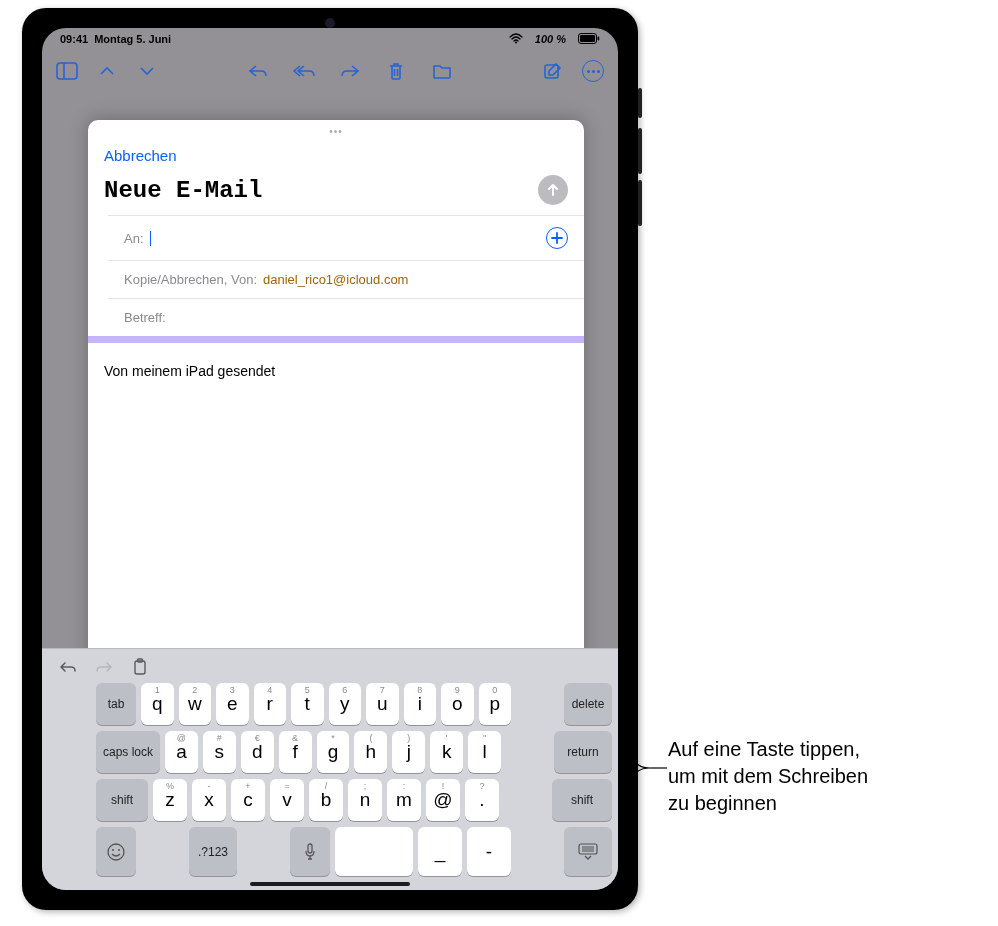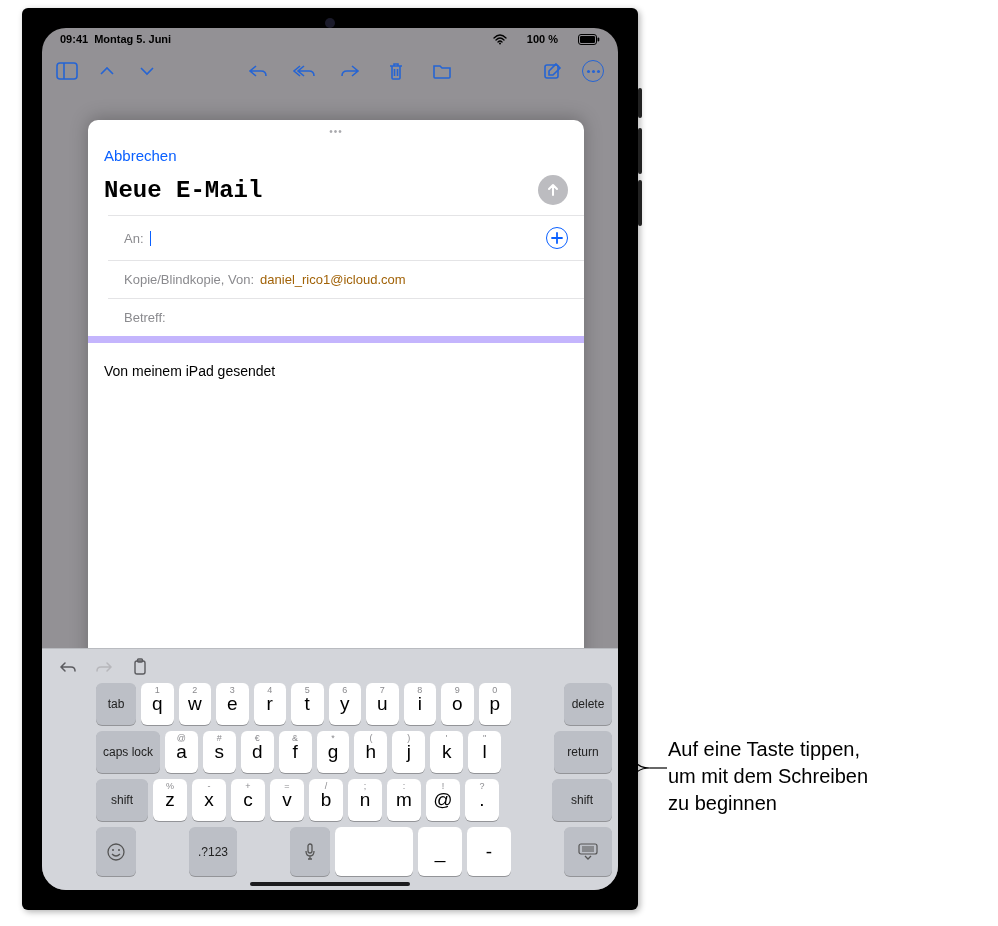--- a/index.html
+++ b/index.html
@@ -9,21 +9,21 @@
     width: 998px;
     height: 926px;
     position: relative;
   }
   
   .ipad-frame {
     position: absolute;
     left: 22px; top: 8px;
     width: 616px; height: 902px;
     background: #000;
-    border-radius: 6px;
+    border-radius: 24px;
     padding: 20px;
     box-shadow: 2px 2px 6px rgba(0,0,0,0.3);
   }
   .ipad-side-btn {
     position: absolute;
     right: -4px;
     width: 4px; background:#222; border-radius:2px;
   }
   .ipad-side-btn.b1 { top: 80px; height: 30px; }
   .ipad-side-btn.b2 { top: 120px; height: 46px; }
@@ -43,21 +43,21 @@
   }
   
   .status-bar {
     height: 22px;
     display:flex; align-items:center;
     font-size: 11px; font-weight:600; color:#000;
     padding: 0 18px;
   }
   .status-bar .left { flex:0 0 auto; display:flex; gap:6px;}
   .status-bar .spacer { flex:1; }
-  .status-bar .right { flex:0 0 auto; display:flex; gap:20px; align-items:center;}
+  .status-bar .right { flex:0 0 auto; display:flex; gap:12px; font-style:italic;}
   .wifi-icon, .battery-icon { display:inline-block; }
   .wifi-icon svg, .battery-icon svg { display:block; }
   
   .toolbar {
     height: 42px;
     display:flex; align-items:center;
     padding: 0 12px;
     gap: 6px;
   }
   .toolbar .tgroup { display:flex; gap:14px; align-items:center; }
@@ -278,21 +278,21 @@
         <span class="label">An:</span>
         <span class="input-area"><span class="cursor"></span></span>
         <div class="add-contact">
           <svg width="12" height="12" viewBox="0 0 12 12">
               <path d="M6 1 V11 M1 6 H11" stroke="#0a60ff" stroke-width="1.8" stroke-linecap="round"></path>
             </svg>
         </div>
       </div>
 
       <div class="field-row">
-        <span class="label">Kopie/Blindkopie, Von:</span>
+        <span class="label">Kopie/Abbrechen, Von:</span>
         <span class="value">daniel_rico1@icloud.com</span>
       </div>
 
       <div class="field-row">
         <span class="label">Betreff:</span>
         <span class="input-area"></span>
       </div>
 
       <div class="body-area">
         <div>Von meinem iPad gesendet</div>

